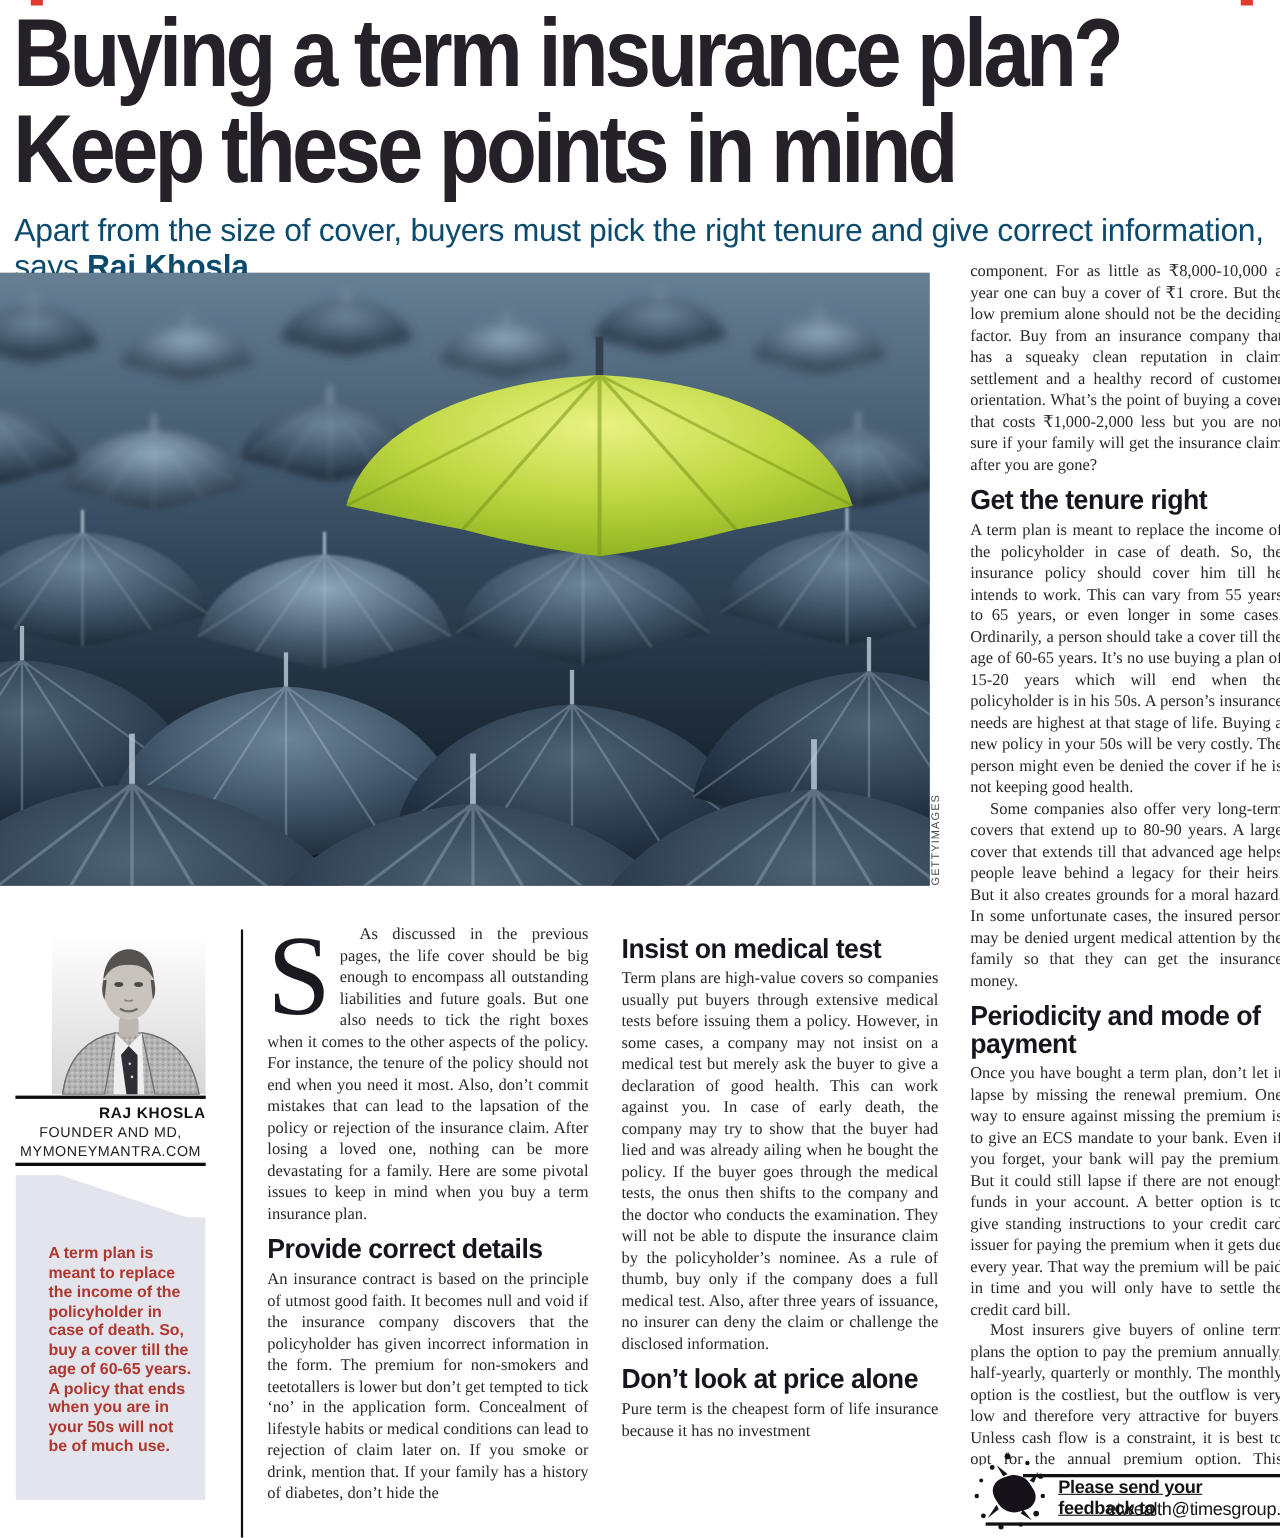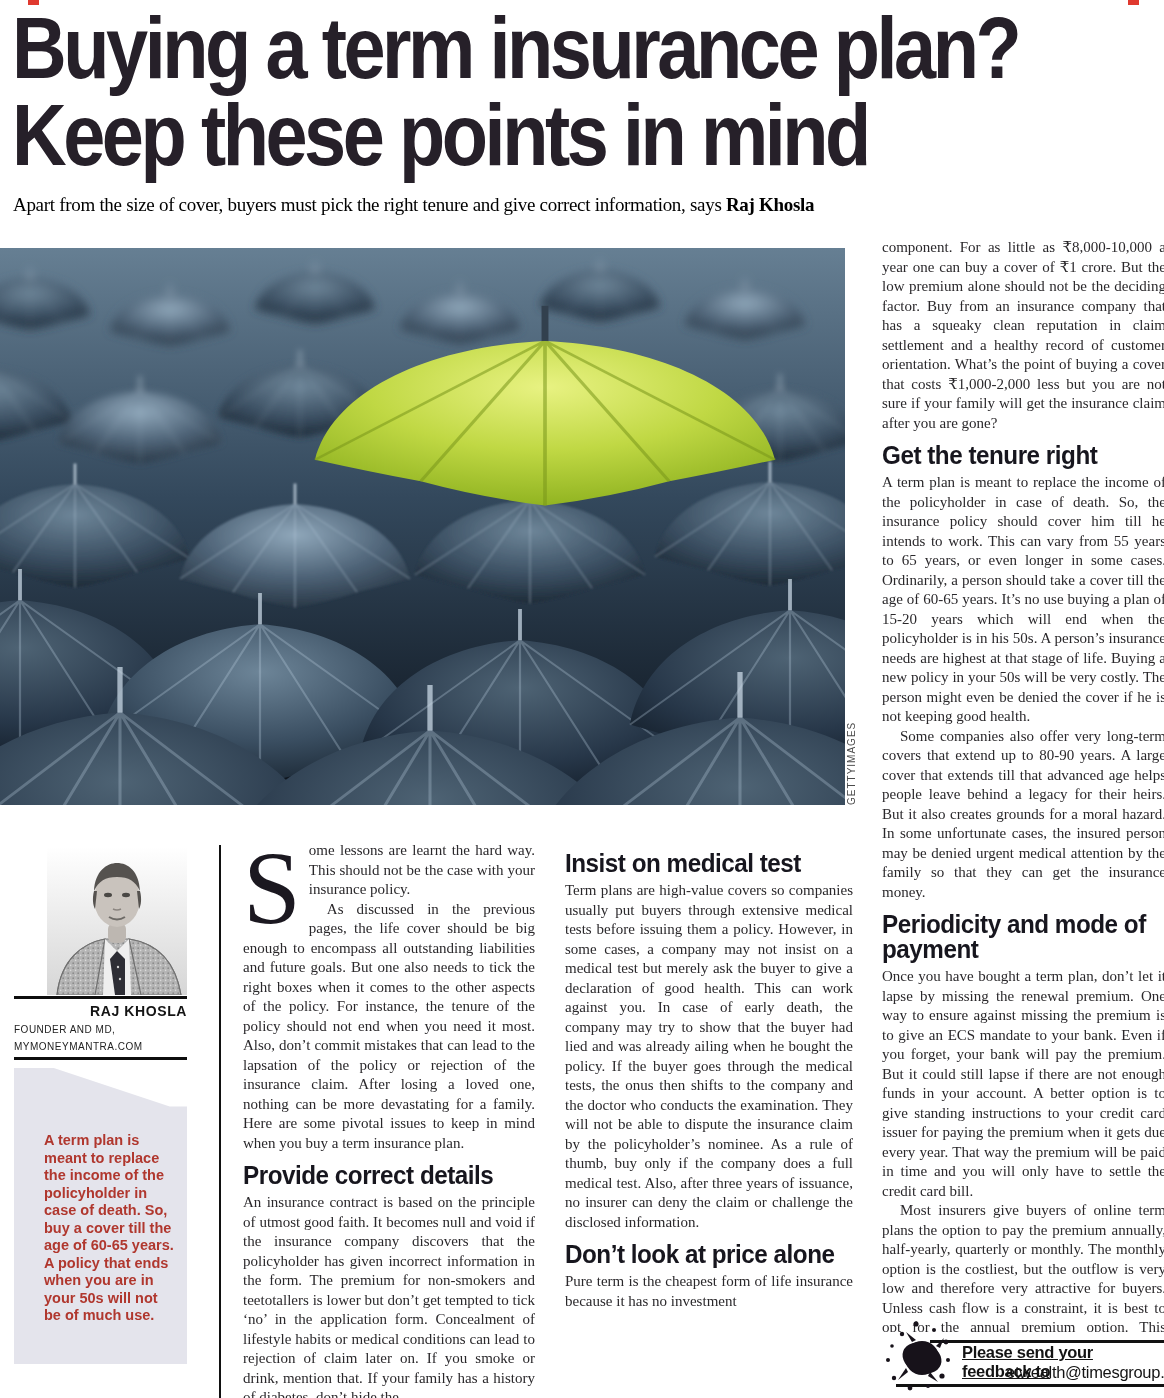--- a/index.html
+++ b/index.html
@@ -14,44 +14,44 @@
   
   .title{
     left:12px;top:4px;width:1340px;
     font-family:"Liberation Sans","DejaVu Sans",sans-serif;
     font-weight:800;font-size:88px;line-height:0.99;letter-spacing:-4px;
     color:#262029;transform:scaleX(0.86);transform-origin:left top;
     white-space:nowrap;
   }
   .deck{
     left:13px;top:194px;width:1150px;
-    font-family:Liberation Serif, serif;
-    font-size:19px;letter-spacing:-0.3px;color:#000000;
+    font-family:Liberation Sans, sans-serif;
+    font-size:29px;letter-spacing:-0.3px;color:#0c4a6e;
   }
   .deck b{font-weight:700;}
   
   .hero{left:0;top:248px;width:845px;height:557px;background:#22303e;}
   .credit{
     left:846px;top:710px;height:95px;
     writing-mode:vertical-rl;transform:rotate(180deg);
     font-family:"Liberation Sans","DejaVu Sans",sans-serif;
     font-size:10px;letter-spacing:1px;color:#4a4a4a;
   }
   
   .portrait{left:47px;top:847px;width:140px;height:148px;}
   .rule{background:#0d0d0d;height:3px;width:173px;left:14px;}
   .author-name{
     left:14px;top:1003px;width:173px;text-align:right;
     font-family:"Liberation Sans","DejaVu Sans",sans-serif;
     font-size:14px;font-weight:700;letter-spacing:0.6px;color:#141414;
   }
   .author-role{
-    left:14px;top:1021px;width:173px;text-align:left;
-    font-family:"Liberation Sans","DejaVu Sans",sans-serif;
-    font-size:10px;letter-spacing:0.5px;color:#222;line-height:17px;
+    left:14px;top:1021px;width:173px;text-align:center;
+    font-family:"Liberation Sans","DejaVu Sans",sans-serif;
+    font-size:13px;letter-spacing:0.5px;color:#222;line-height:17px;
   }
   .quote-box{
     left:14px;top:1068px;width:173px;height:296px;background:#e4e4ec;
     clip-path:polygon(0 0,23% 0,90% 13%,100% 13%,100% 100%,0 100%);
   }
   .quote-text{
     position:absolute;left:30px;top:64px;width:130px;
     font-family:"Liberation Sans","DejaVu Sans",sans-serif;
     font-weight:700;font-size:14.5px;line-height:17.5px;color:#b0372e;
   }
@@ -232,21 +232,20 @@
 <div class="abs rule" style="top:1057px;"></div>
 
 <div class="abs quote-box">
   <div class="quote-text">A term plan is meant to replace the income of the policyholder in case of death. So, buy a cover till the age of 60-65 years. A policy that ends when you are in your 50s will not be of much use.</div>
 </div>
 
 <div class="abs vdiv"></div>
 
 <div class="abs col colA bt">
   <span class="dropcap">S</span>
-  <p>ome lessons are learnt the hard way. This should not be the case with your insurance policy.</p>
   <p class="indent">As discussed in the previous pages, the life cover should be big enough to encompass all outstanding liabilities and future goals. But one also needs to tick the right boxes when it comes to the other aspects of the policy. For instance, the tenure of the policy should not end when you need it most. Also, don’t commit mistakes that can lead to the lapsation of the policy or rejection of the insurance claim. After losing a loved one, nothing can be more devastating for a family. Here are some pivotal issues to keep in mind when you buy a term insurance plan.</p>
   <h3 class="section">Provide correct details</h3>
   <p>An insurance contract is based on the principle of utmost good faith. It becomes null and void if the insurance company discovers that the policyholder has given incorrect information in the form. The premium for non-smokers and teetotallers is lower but don’t get tempted to tick ‘no’ in the application form. Concealment of lifestyle habits or medical conditions can lead to rejection of claim later on. If you smoke or drink, mention that. If your family has a history of diabetes, don’t hide the</p>
 </div>
 
 <div class="abs col colB bt">
   <h3 class="section">Insist on medical test</h3>
   <p>Term plans are high-value covers so companies usually put buyers through extensive medical tests before issuing them a policy. However, in some cases, a company may not insist on a medical test but merely ask the buyer to give a declaration of good health. This can work against you. In case of early death, the company may try to show that the buyer had lied and was already ailing when he bought the policy. If the buyer goes through the medical tests, the onus then shifts to the company and the doctor who conducts the examination. They will not be able to dispute the insurance claim by the policyholder’s nominee. As a rule of thumb, buy only if the company does a full medical test. Also, after three years of issuance, no insurer can deny the claim or challenge the disclosed information.</p>
   <h3 class="section">Don’t look at price alone</h3>
   <p>Pure term is the cheapest form of life insurance because it has no investment</p>

